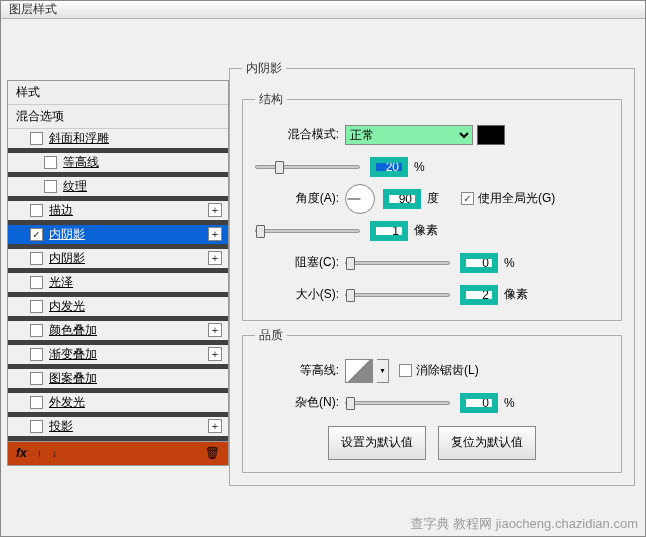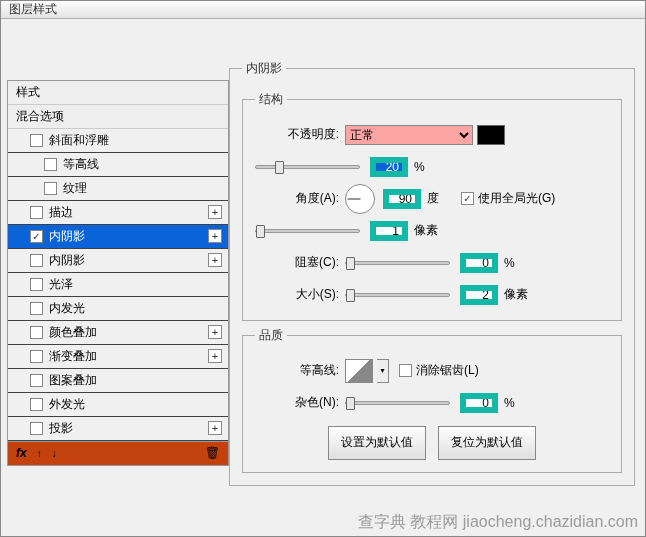--- a/index.html
+++ b/index.html
@@ -2,54 +2,54 @@
 <html><head>
 <meta charset="utf-8">
 <style>
 * { box-sizing: border-box; margin: 0; padding: 0; font-family: "Microsoft YaHei", SimSun, sans-serif; font-size: 12px; }
 body { background: #e8e8e8; width: 646px; height: 537px; overflow: hidden; }
 .window { width: 646px; height: 537px; background: #f0f0f0; border: 1px solid #888; }
 .titlebar { height: 18px; background: linear-gradient(#fdfdfd, #e3e3e3); border-bottom: 1px solid #b0b0b0; display: flex; align-items: center; padding-left: 8px; color: #333; font-size: 13px; text-align: center; }
 .content { display: flex; height: calc(100% - 28px); padding: 6px; gap: 0; align-items: center; }
 .left-panel { width: 222px; background: #f0f0f0; border: 1px solid #999; display: flex; flex-direction: column; position: relative; }
 .header-row { height: 24px; display: flex; align-items: center; padding: 0 8px; border-bottom: 1px solid #ccc; background: #eee; }
-.list-row { height: 24px; display: flex; align-items: center; padding: 0 6px; border-bottom: 1px solid #404040; position: relative; cursor: pointer; }
+.list-row { height: 24px; display: flex; align-items: center; padding: 0 6px; border-bottom: 5px solid #404040; position: relative; cursor: pointer; text-decoration: underline; }
 .list-row.selected { background: #0a64d8; color: #fff; }
 .list-row.indent1 { padding-left: 22px; }
 .list-row.indent2 { padding-left: 36px; }
 .cb { width: 13px; height: 13px; border: 1px solid #888; background: #fff; margin-right: 6px; display: inline-flex; align-items: center; justify-content: center; font-size: 10px; color: #333; }
 .cb.checked::after { content: "✓"; }
 .plus-box { position: absolute; right: 6px; width: 14px; height: 14px; border: 1px solid #888; background: #fff; color: #333; display: flex; align-items: center; justify-content: center; font-size: 11px; line-height: 1; }
 .list-row.selected .plus-box { background: #fff; color: #333; }
 .footer-bar { margin-top: auto; height: 24px; border-top: 1px solid #999; background: #c2410c; display: flex; align-items: center; padding: 0 8px; gap: 10px; }
 .right-panel { flex: 1; display: flex; flex-direction: column; gap: 8px; padding-right: 4px; }
 fieldset { border: 1px solid #aaa; padding: 8px 12px 12px; }
 legend { padding: 0 4px; color: #333; }
 .inner-fieldset { margin-top: 6px; }
 .form-row { display: flex; align-items: center; height: 26px; margin-top: 6px; }
 .form-row .lbl { width: 90px; text-align: right; padding-right: 6px; }
-select { width: 128px; height: 20px; border: 1px solid #888; background: #fca5a5; font-size: 12px; }
+select { width: 128px; height: 20px; border: 1px solid #888; background: #86efac; font-size: 12px; }
 .color-swatch { width: 28px; height: 20px; background: #000; border: 1px solid #666; margin-left: 4px; }
 .slider-track { flex: 1; height: 4px; background: #ccc; border: 1px solid #999; border-radius: 2px; position: relative; margin-right: 10px; max-width: 105px; }
 .slider-thumb { position: absolute; top: -5px; width: 9px; height: 13px; background: #e8e8e8; border: 1px solid #666; border-radius: 1px; }
 .num-input { width: 38px; height: 20px; border: 6px solid #14b8a6; background: #fff; text-align: right; padding-right: 3px; }
 .num-input.highlight { background: #0a64d8; color: #fff; }
 .unit { margin-left: 6px; width: 34px; }
 .angle-dial { width: 30px; height: 30px; border: 1px solid #888; border-radius: 50%; background: #fff; position: relative; margin-right: 8px; }
 .angle-dial::after { content: ""; position: absolute; left: 50%; top: 50%; width: 1px; height: 13px; background: #333; transform-origin: top; transform: rotate(90deg); }
 .contour-box { width: 28px; height: 24px; border: 1px solid #888; background: linear-gradient(135deg, #fff 0%, #fff 48%, #888 50%, #888 100%); margin-right: 4px; }
 .dropdown-arrow { width: 12px; height: 24px; border: 1px solid #888; border-left: none; background: #eee; display: flex; align-items: center; justify-content: center; font-size: 8px; margin-right: 10px; }
 .checkbox-inline { width: 13px; height: 13px; border: 1px solid #888; background: #fff; margin-right: 4px; display: inline-flex; align-items: center; justify-content: center; font-size: 10px; }
 .checkbox-inline.checked::after { content: "✓"; color: #333; }
 .btn { height: 34px; padding: 0 12px; border: 1px solid #888; background: linear-gradient(#fdfdfd, #e0e0e0); cursor: pointer; }
 .btn-row { display: flex; gap: 12px; justify-content: center; margin-top: 10px; }
 .fx-icon { font-style: italic; font-weight: bold; }
 .arrow-icon { font-size: 10px; }
 .trash-icon { margin-left: auto; }
-.watermark { position: absolute; right: 8px; bottom: 4px; color: rgba(120,120,120,0.7); font-size: 16px; }
+.watermark { position: absolute; right: 8px; bottom: 4px; color: rgba(120,120,120,0.7); font-size: 13px; }
 </style>
 </head>
 <body>
 
 <div class="window">
   <div class="titlebar">
     <span>图层样式</span>
   </div>
   <div class="content">
 
@@ -129,21 +129,21 @@
     </div>
 
     <div class="right-panel">
       <fieldset>
         <legend>内阴影</legend>
 
         <fieldset class="inner-fieldset">
           <legend>结构</legend>
 
           <div class="form-row">
-            <span class="lbl">不透明度:</span>
+            <span class="lbl">混合模式:</span>
             <select>
               <option>正常</option>
             </select>
             <span class="color-swatch"></span>
           </div>
 
           <div class="form-row">
             <div class="slider-track">
                 <div class="slider-thumb" style="left:18%"></div>
               </div>

